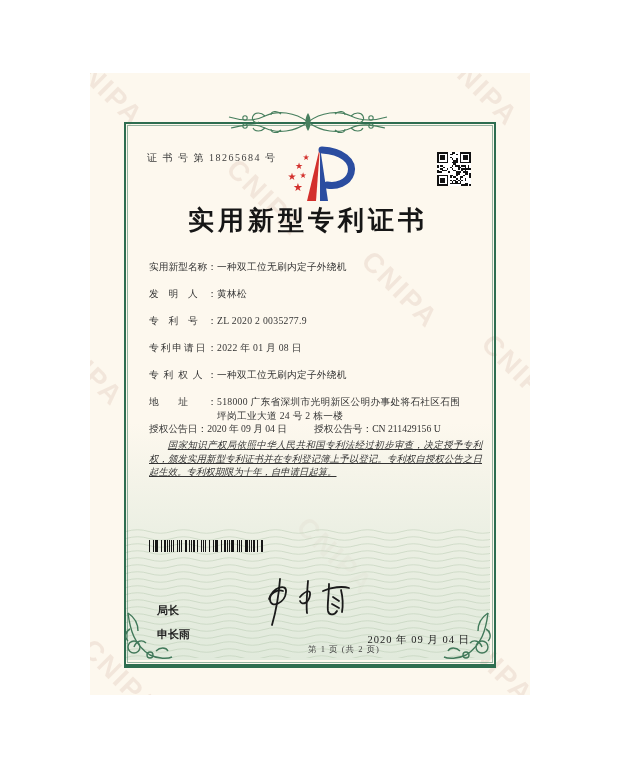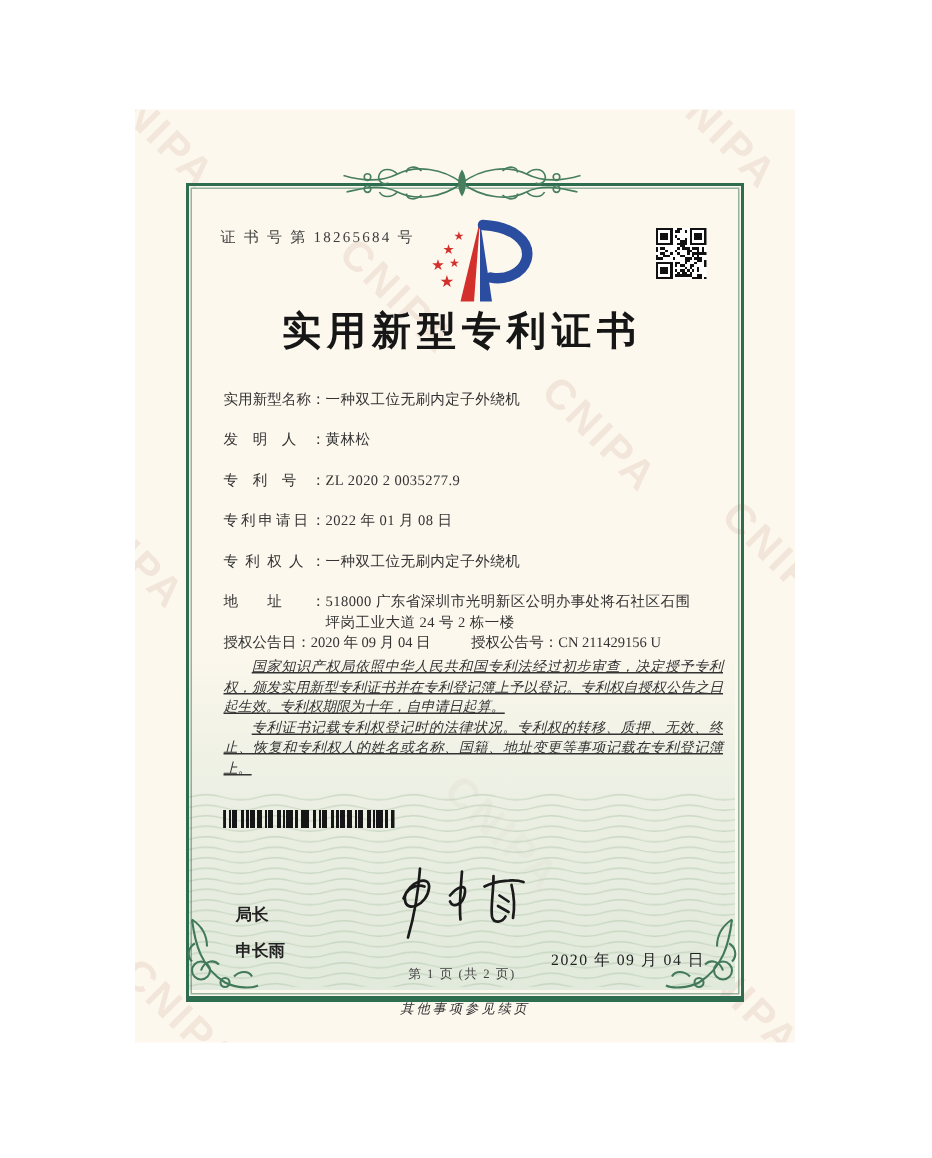--- a/index.html
+++ b/index.html
@@ -52,21 +52,21 @@
        repeating-linear-gradient(90deg,#161616 0 1.5px,transparent 1.5px 6px),
        repeating-linear-gradient(90deg,#161616 0 1px,transparent 1px 7.5px);}
 
   .signer{position:absolute;left:67px;top:525px;z-index:2;
           font-family:"Liberation Sans","DejaVu Sans",sans-serif;font-weight:bold;
           font-size:11px;color:#222;line-height:24px;}
   .signature{position:absolute;left:155px;top:500px;z-index:2;}
   .issue-date{position:absolute;left:240px;top:560px;width:140px;z-index:2;text-align:right;
               font-size:10.5px;letter-spacing:1px;color:#222;}
   .page-indicator{position:absolute;left:34px;top:571px;width:368px;z-index:2;text-align:center;
-                  font-size:8.5px;letter-spacing:1px;color:#444;}
+                  font-size:8.5px;letter-spacing:1px;color:#444;padding-left:36px;}
   .footer-note{position:absolute;left:0;top:594px;width:440px;z-index:2;text-align:center;
                font-size:8.8px;letter-spacing:2px;color:#333;font-style:italic;}
 </style>
 </head>
 <body>
 
 <div class="stage">
   <div class="page">
 
     <span class="wm" style="left:-35px;top:4px">CNIPA</span>
@@ -296,21 +296,20 @@
       </div>
     </div>
 
     <div class="grant-row">
       <span><span>授权公告日：</span><span>2020 年 09 月 04 日</span></span>
       <span class="grant-right"><span>授权公告号：</span><span>CN 211429156 U</span></span>
     </div>
 
     <div class="paras">
       <p>国家知识产权局依照中华人民共和国专利法经过初步审查，决定授予专利权，颁发实用新型专利证书并在专利登记簿上予以登记。专利权自授权公告之日起生效。专利权期限为十年，自申请日起算。</p>
-      <p>专利证书记载专利权登记时的法律状况。专利权的转移、质押、无效、终止、恢复和专利权人的姓名或名称、国籍、地址变更等事项记载在专利登记簿上。</p>
     </div>
 
     <div class="barcode"></div>
 
     <div class="signer">
       <div>局长</div>
       <div>申长雨</div>
     </div>
 
     <svg class="signature" width="130" height="60" viewBox="0 0 130 60">
@@ -324,16 +323,15 @@
         <path d="M96,17 C98,25 98,33 97,39"></path>
         <path d="M88,24 l6,4"></path>
         <path d="M87,31 l7,4"></path>
       </g>
     </svg>
 
     <div class="issue-date">2020 年 09 月 04 日</div>
 
     <div class="page-indicator">第 1 页 (共 2 页)</div>
 
-    <div class="footer-note">其他事项参见续页</div>
 
   </div>
 </div>
 
 </body></html>

